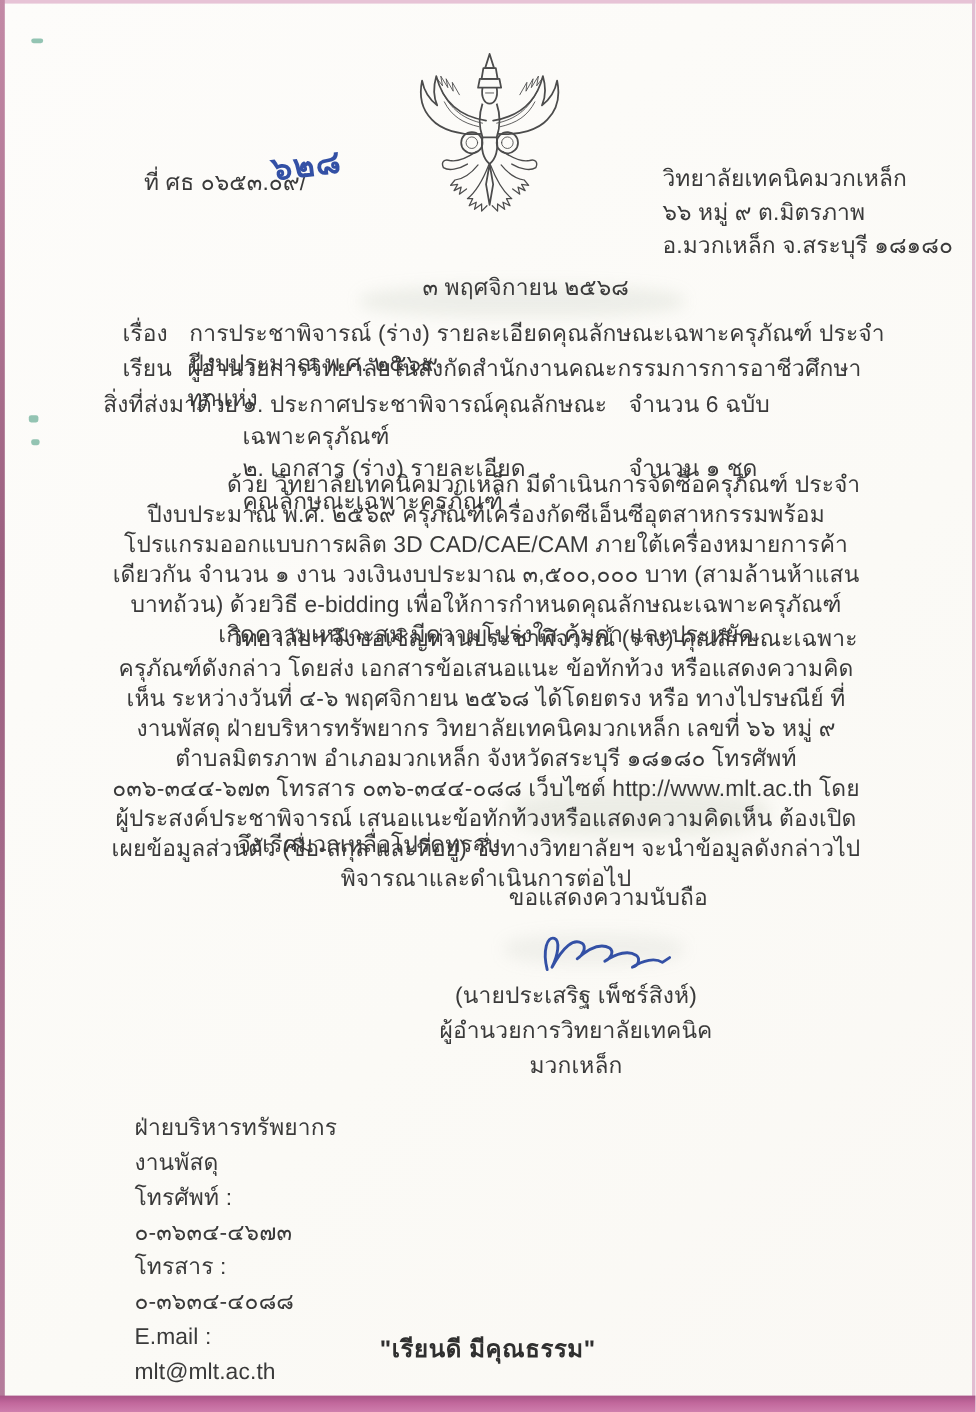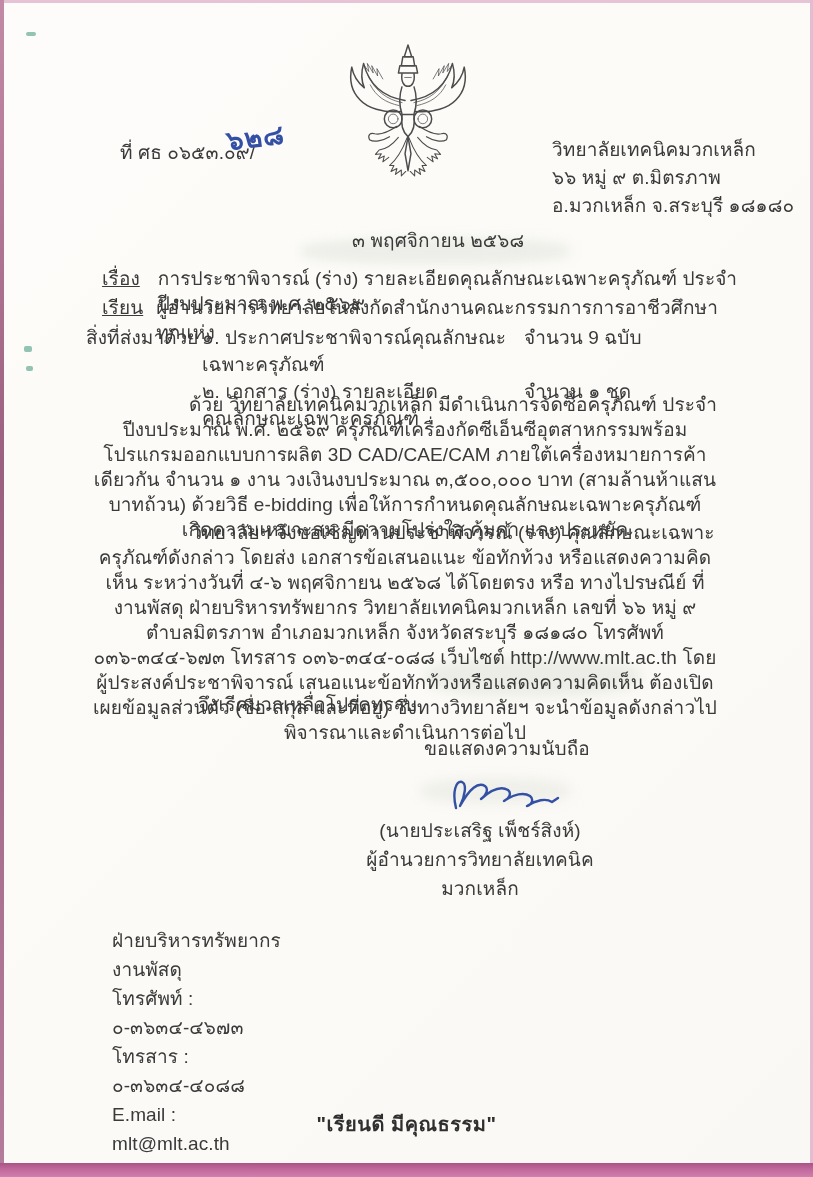--- a/index.html
+++ b/index.html
@@ -15,21 +15,21 @@
   .edge-bottom{position:absolute;left:0;bottom:0;width:813px;height:14px;
                background:linear-gradient(180deg,#a85487,#c2689c 45%,#cf7fae);}
   .abs{position:absolute;}
   .t{font-size:19px;line-height:25px;color:#3a3a3a;letter-spacing:0.1px;}
   .ref{left:120px;top:140px;font-size:19px;}
   .ref-hand{left:226px;top:116px;font-size:27px;color:#3350a5;
             transform:rotate(-7deg);font-weight:bold;letter-spacing:1px;}
   .sender{left:552px;top:136px;line-height:28px;}
   .date{left:352px;top:228px;text-align:right;}
   .kv{left:102px;display:flex;}
-  .kv .lbl{flex:0 0 auto;text-decoration:underline;}
+  .kv .lbl{flex:0 0 auto;}
   .subject-line{top:266px;width:640px;}
   .subject-line .val{margin-left:18px;}
   .to-line{top:295px;width:640px;}
   .to-line .val{margin-left:13px;}
   .attach{left:86px;top:324px;width:624px;}
   .attach-row{display:flex;line-height:27px;}
   .attach-row .albl{width:116px;flex:0 0 auto;}
   .attach-row .atext{width:322px;flex:0 0 auto;}
   .attach-row .aqty{flex:0 0 auto;}
   .para{left:92px;width:626px;text-align:center;text-indent:96px;}
@@ -116,21 +116,21 @@
 
   <div class="abs t kv to-line">
     <span class="lbl">เรียน</span>
     <span class="val">ผู้อำนวยการวิทยาลัยในสังกัดสำนักงานคณะกรรมการการอาชีวศึกษาทุกแห่ง</span>
   </div>
 
   <div class="abs t attach">
     <div class="attach-row">
       <span class="albl">สิ่งที่ส่งมาด้วย</span>
       <span class="atext">๑. ประกาศประชาพิจารณ์คุณลักษณะเฉพาะครุภัณฑ์</span>
-      <span class="aqty">จำนวน 9 ฉบับ</span>
+      <span class="aqty">จำนวน 6 ฉบับ</span>
     </div>
     <div class="attach-row">
       <span class="albl"></span>
       <span class="atext">๒. เอกสาร (ร่าง) รายละเอียดคุณลักษณะเฉพาะครุภัณฑ์</span>
       <span class="aqty">จำนวน ๑ ชุด</span>
     </div>
   </div>
 
   <div class="abs t para para1">ด้วย วิทยาลัยเทคนิคมวกเหล็ก มีดำเนินการจัดซื้อครุภัณฑ์ ประจำปีงบประมาณ พ.ศ. ๒๕๖๙ ครุภัณฑ์เครื่องกัดซีเอ็นซีอุตสาหกรรมพร้อมโปรแกรมออกแบบการผลิต 3D CAD/CAE/CAM ภายใต้เครื่องหมายการค้าเดียวกัน จำนวน ๑ งาน วงเงินงบประมาณ ๓,๕๐๐,๐๐๐ บาท (สามล้านห้าแสนบาทถ้วน) ด้วยวิธี e-bidding เพื่อให้การกำหนดคุณลักษณะเฉพาะครุภัณฑ์ เกิดความเหมาะสม มีความโปร่งใส คุ้มค่า และประหยัด</div>
 

